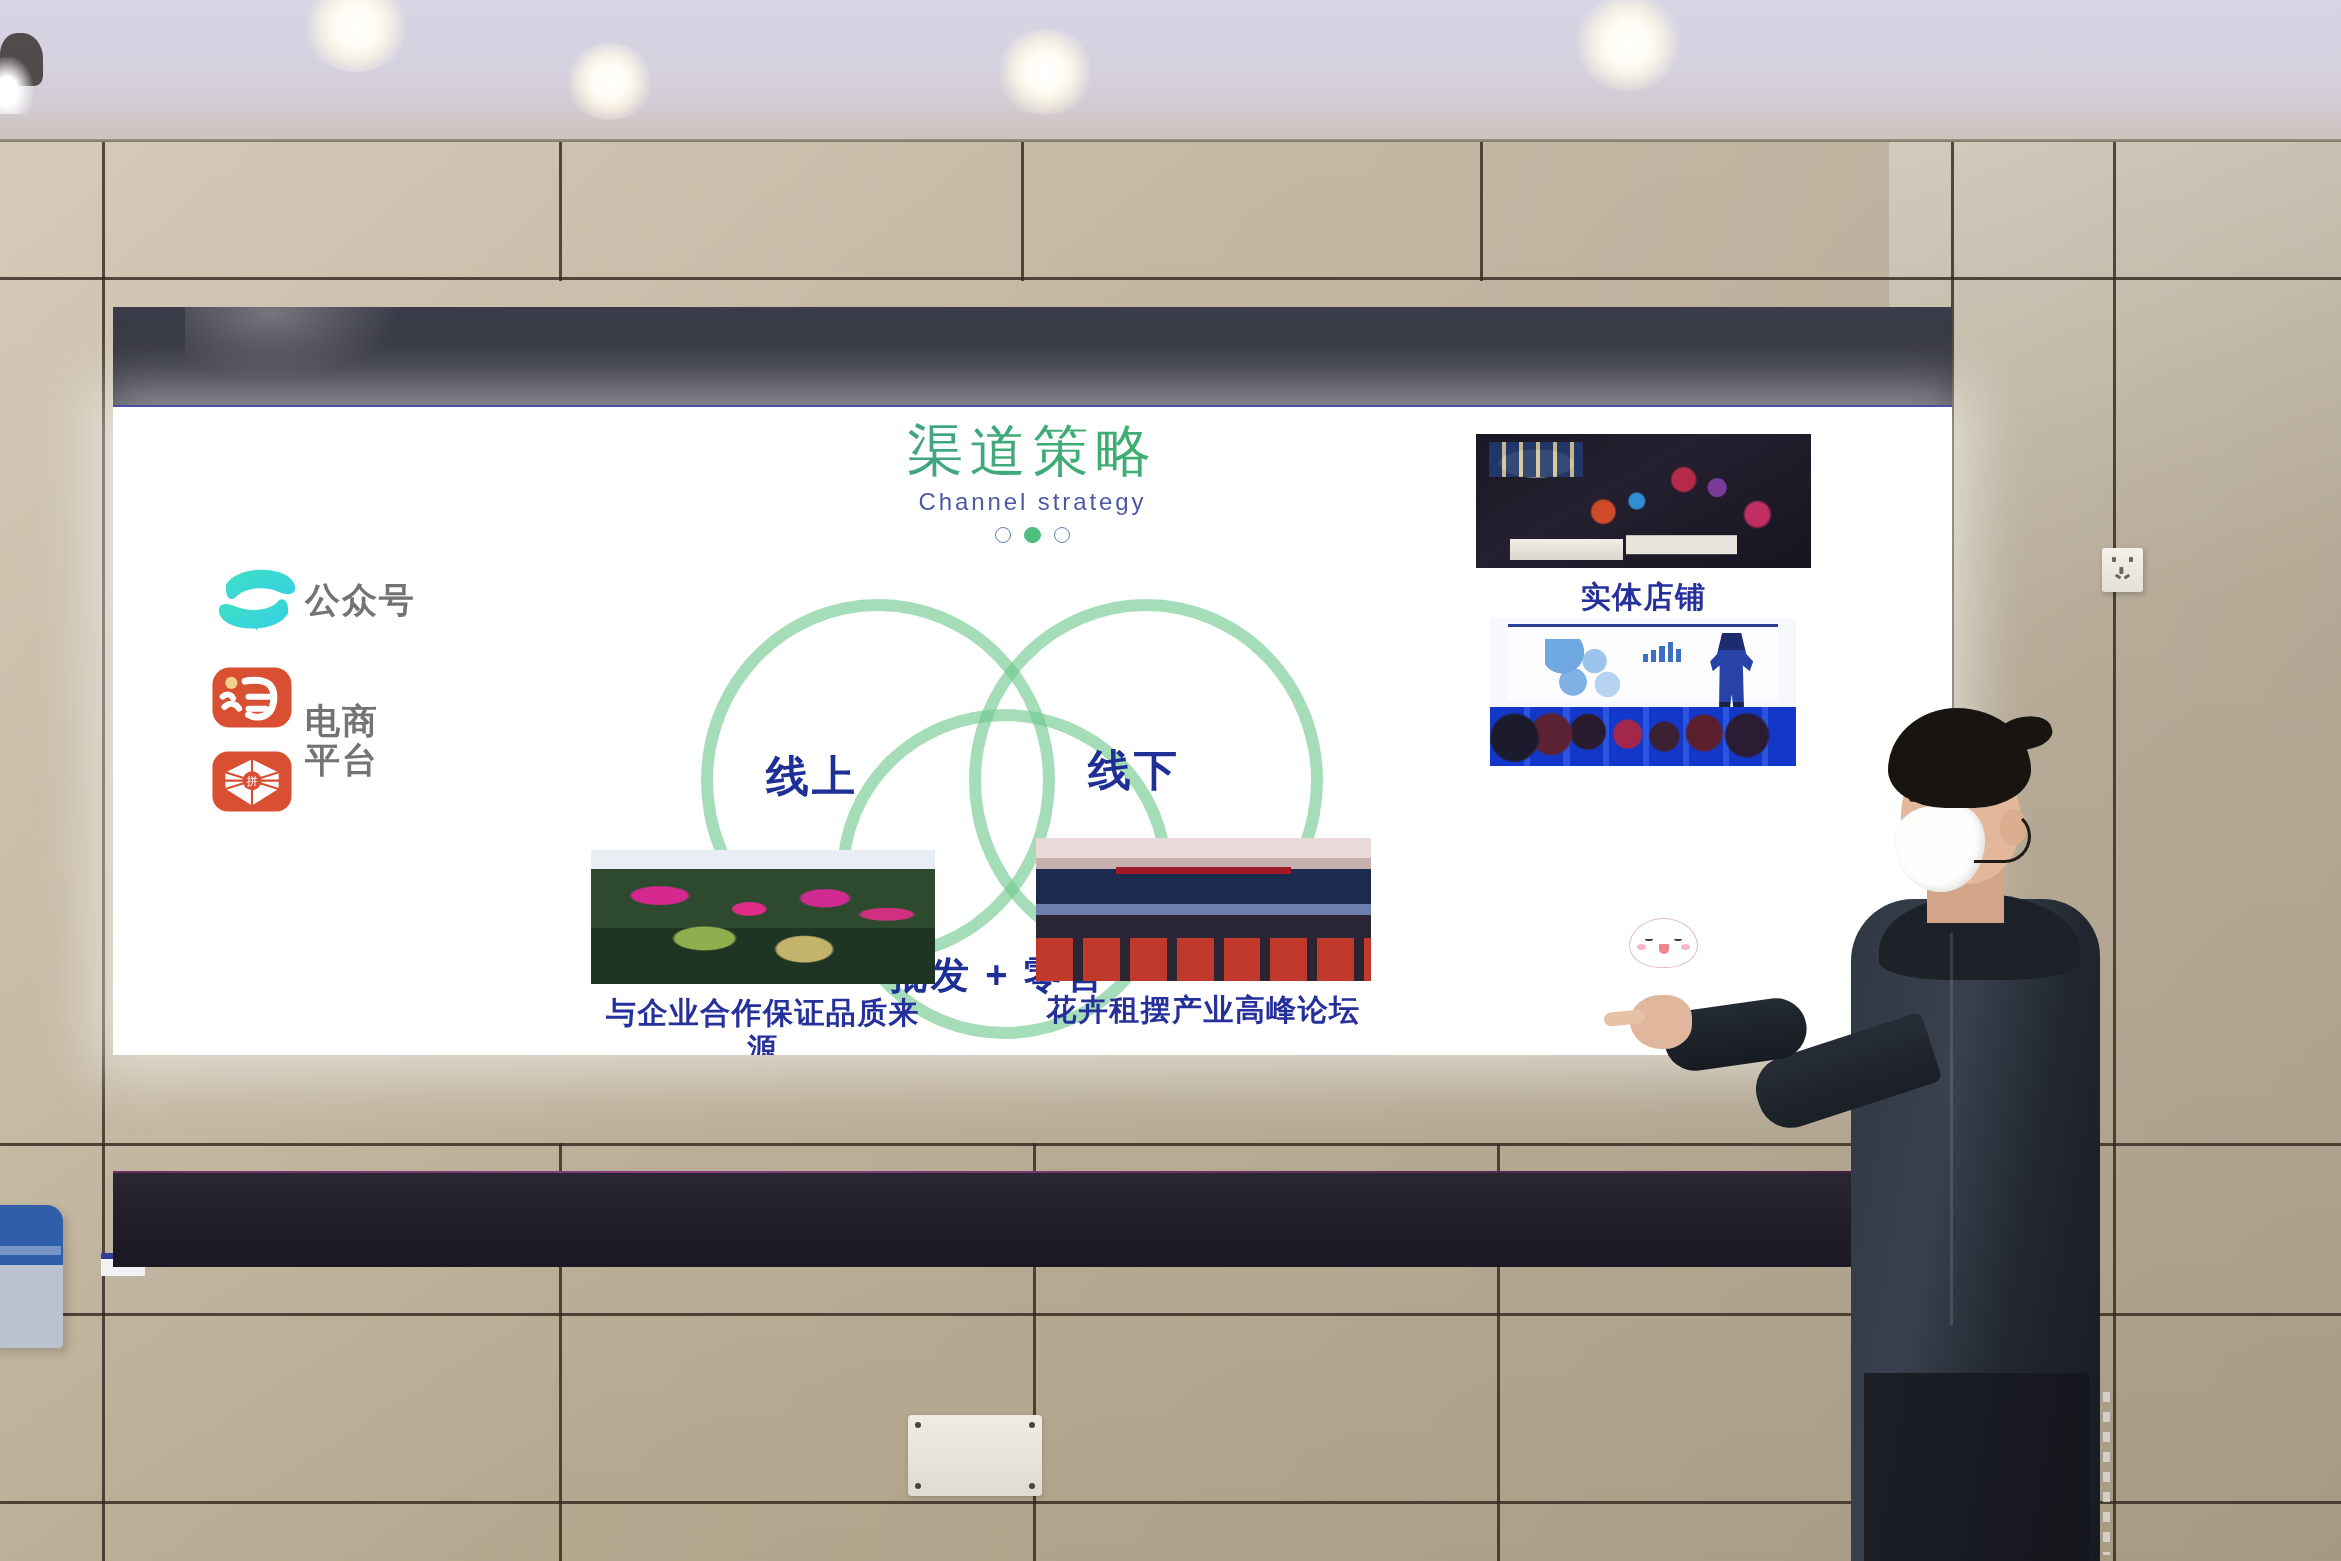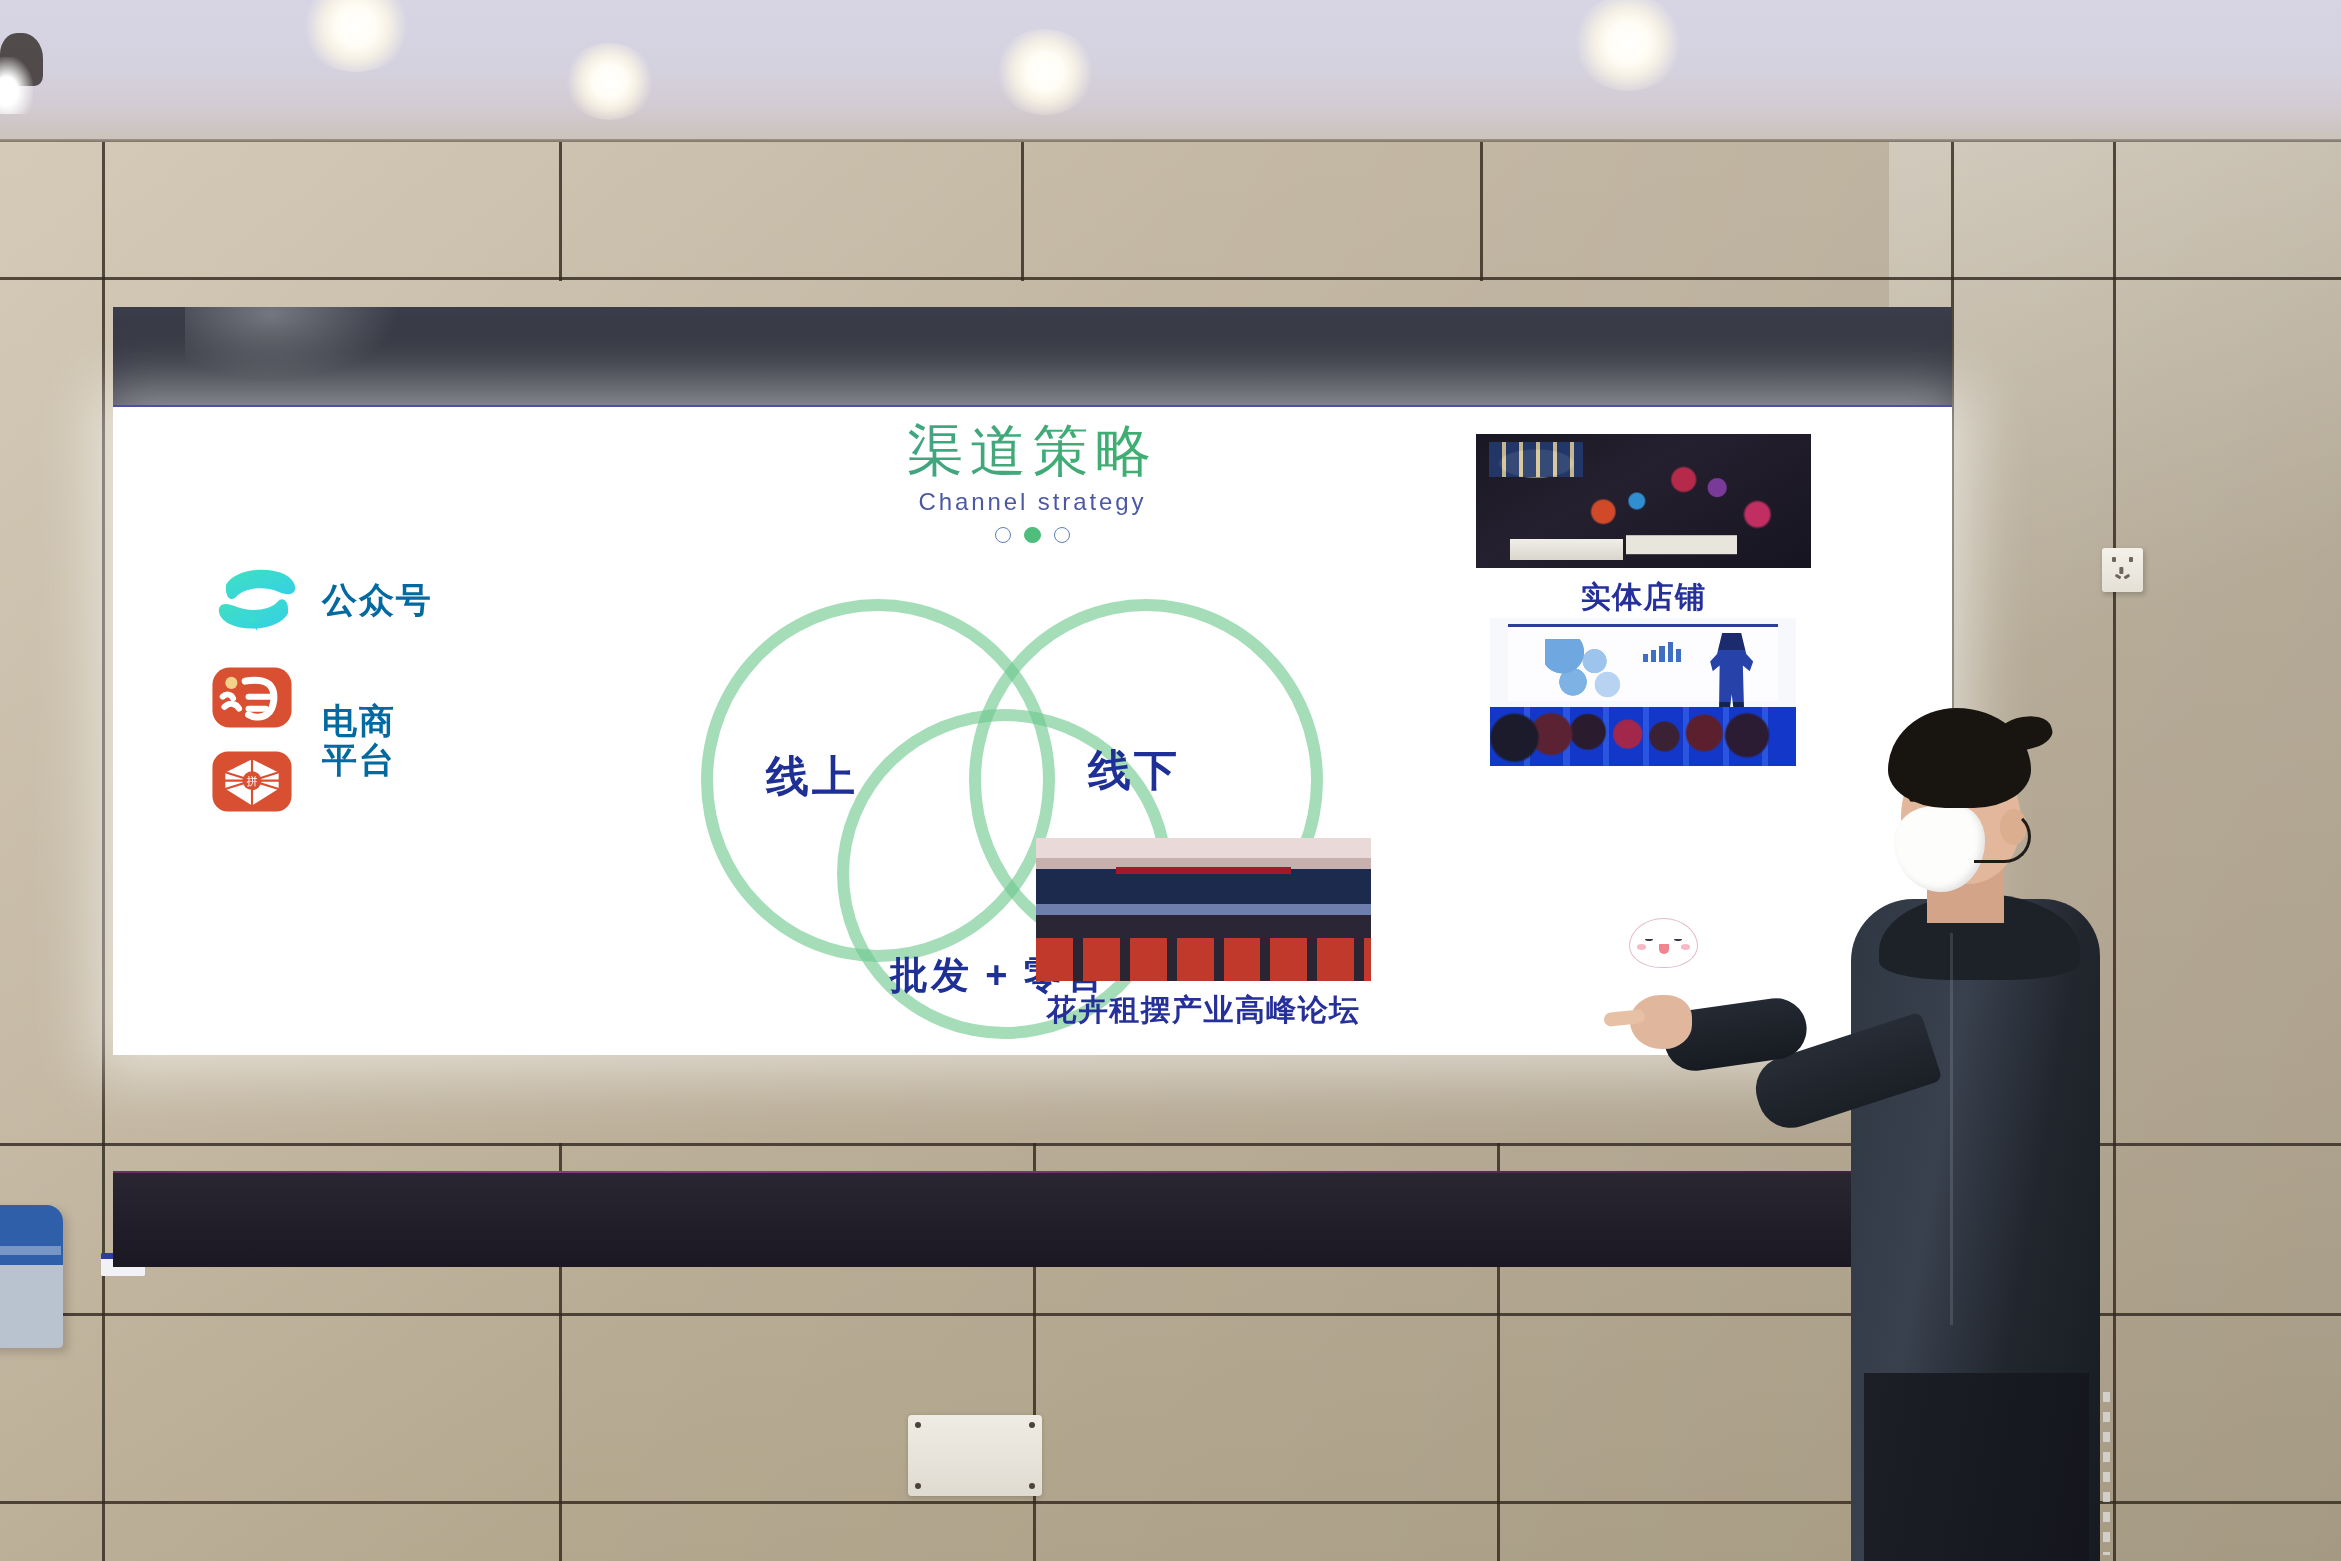--- a/index.html
+++ b/index.html
@@ -76,21 +76,21 @@
   }
   .slide-subtitle { font-size:24px; letter-spacing:2.9px; color:#3c4a9c; margin-top:6.7px; opacity:.92; }
   .dots { margin-top:10.5px; display:flex; gap:13.4px; justify-content:center; }
   .dot { width:16.3px; height:16.3px; border-radius:50%; border:1.9px solid #5b7fbe; }
   .dot.filled { background:#4fbd7c; border-color:#4fbd7c; }
 
   
   .channels { position:absolute; left:96px; top:153px; width:363px; }
   .channel-row { display:flex; align-items:center; margin-bottom:20px; }
   .ch-icon { width:96px; height:84px; flex:0 0 96px; display:flex; align-items:center; justify-content:center; }
-  .ch-label { font-size:35px; color:#0369a1; font-weight:600; letter-spacing:1.9px; line-height:1.12; margin-left:17px; }
+  .ch-label { font-size:35px; color:#737373; font-weight:600; letter-spacing:1.9px; line-height:1.12; }
 
   .ec-group { display:flex; align-items:center; }
   .ec-icons { width:96px; flex:0 0 96px; }
 
   
   .venn { position:absolute; left:588px; top:194px; width:684px; height:402px; }
   .circ { position:absolute; border:12.4px solid rgba(108,200,140,.62); border-radius:50%; }
   #c-left  { left:0px;   top:0px;   width:354px; height:363px; }
   #c-right { left:268px; top:0px;   width:354px; height:363px; }
   #c-bot   { left:136px; top:110px; width:335px; height:330px; }
@@ -393,20 +393,24 @@
             <i style="height:58%"></i>
             <i style="height:78%"></i>
             <i style="height:96%"></i>
             <i style="height:64%"></i>
         </span>
         <span class="tr-speaker"></span>
         <span class="tr-audience"></span>
       </div>
     </div>
 
+    <div class="photo-card" id="card-flowers">
+      <div class="photo"></div>
+      <div class="cap">与企业合作保证品质来源</div>
+    </div>
 
     <div class="photo-card" id="card-forum">
       <div class="photo"></div>
       <div class="cap">花卉租摆产业高峰论坛</div>
     </div>
 
     <div class="sticker-face">
       <span class="eye l"></span>
       <span class="eye r"></span>
       <span class="cheek l"></span>

